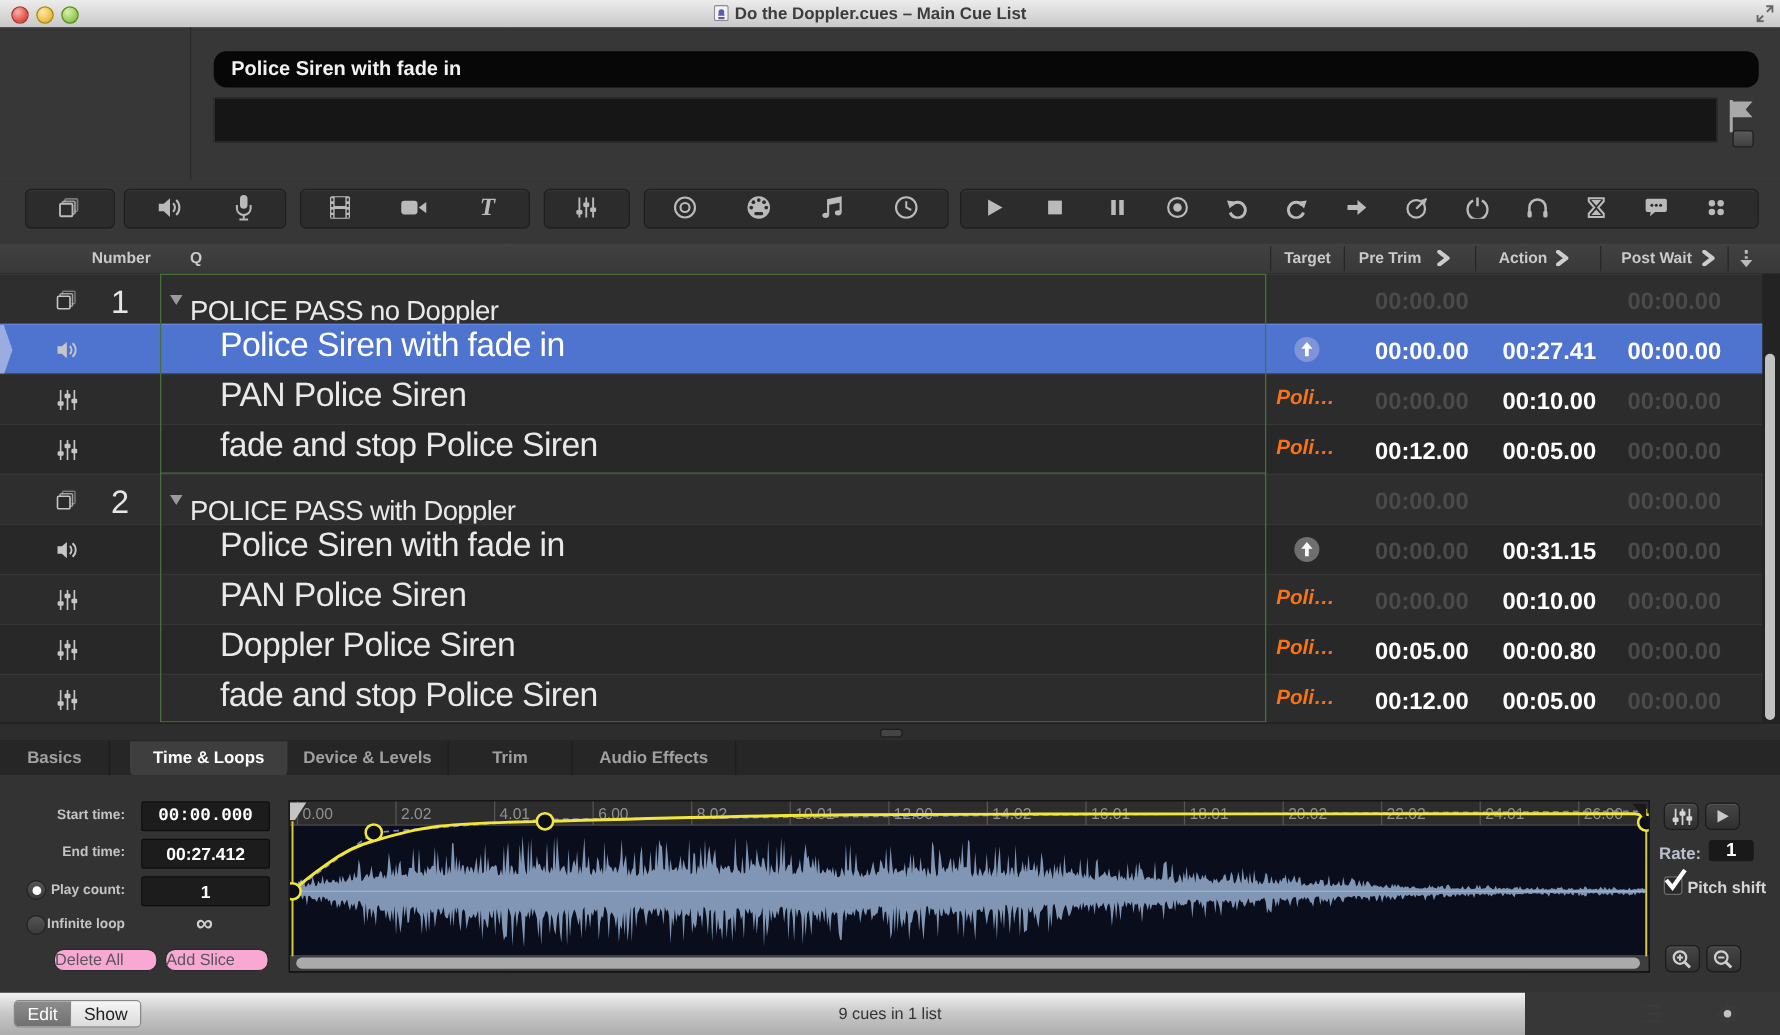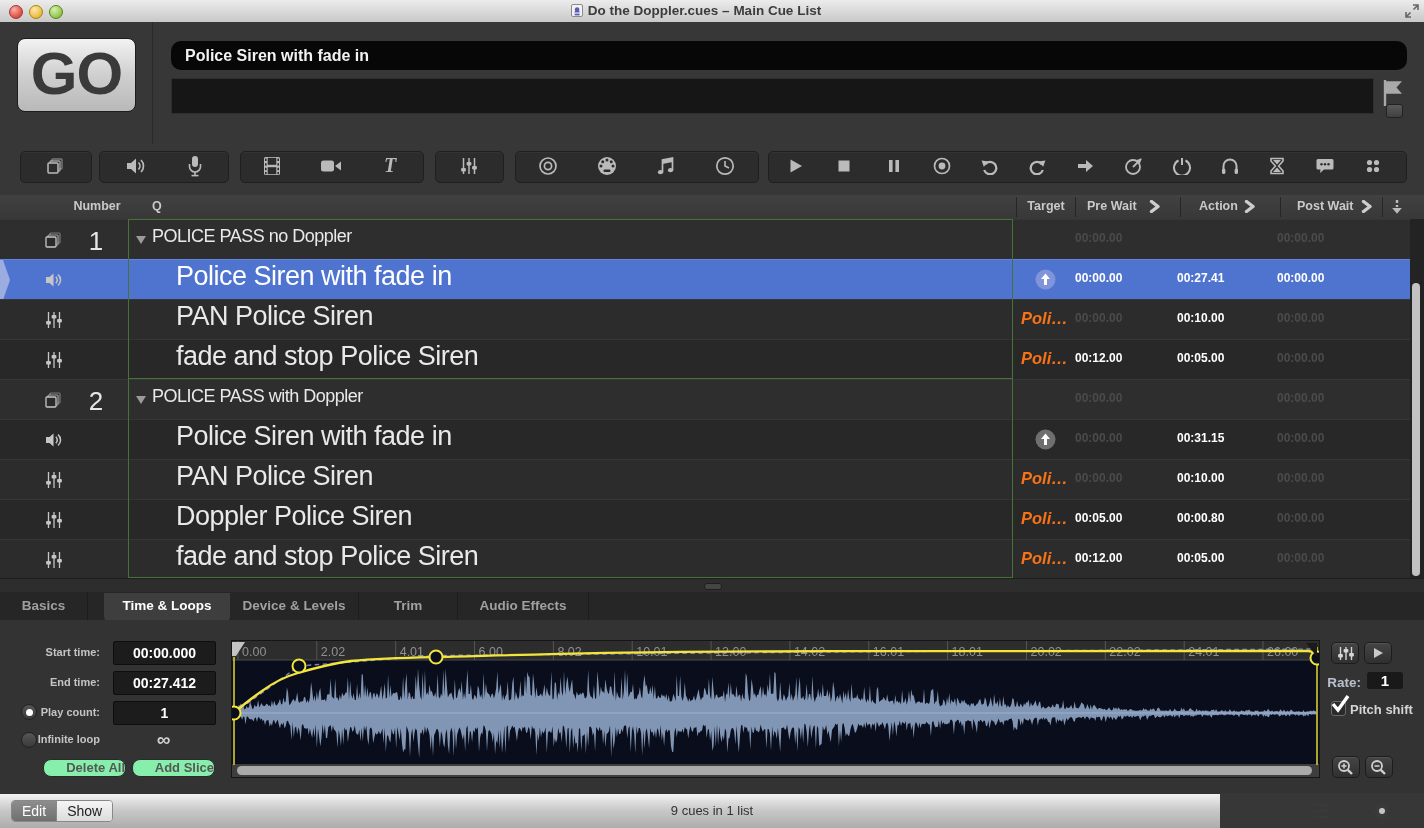--- a/index.html
+++ b/index.html
@@ -17,24 +17,24 @@
 #field2{position:absolute;left:171px;top:56px;width:1201px;height:34px;background:#161616;border:1px solid #2e2e2e;}
 
 #toolbar{left:0;top:145px;width:1424px;height:50px;background:#373737;}
 .tbgrp{position:absolute;top:6px;height:30px;background:#2c2c2c;border:1px solid #1f1f1f;border-radius:5px;box-shadow:inset 0 1px 0 rgba(255,255,255,0.04);}
 .tbico{position:absolute;top:0;width:30px;height:30px;display:flex;align-items:center;justify-content:center;}
 
 #thead{left:0;top:195px;width:1424px;height:24px;background:linear-gradient(#414141,#383838);border-bottom:1px solid #222;color:#c9c9c9;font-size:12.5px;font-weight:bold;}
 #thead span{position:absolute;top:4px;}
 #tbody{left:0;top:219px;width:1424px;height:359px;background:#2a2a2a;}
 .row{position:absolute;left:0;width:1410px;height:40px;border-top:1px solid #363636;}
-.row .title{position:absolute;top:6px;font-size:18px;letter-spacing:-0.5px;color:#e9e9e9;white-space:nowrap;}
+.row .title{position:absolute;top:16px;font-size:22px;letter-spacing:-0.5px;color:#e9e9e9;white-space:nowrap;}
 .row .ctitle{top:1px;font-size:27px;}
 .row .num{position:absolute;left:70px;width:52px;top:6px;font-size:26px;color:#e6e6e6;text-align:center;}
-.tval{position:absolute;width:100px;top:11px;font-size:12px;font-weight:bold;text-align:left;}
+.tval{position:absolute;width:100px;top:11px;font-size:19px;font-weight:bold;text-align:right;}
 .dim{color:#4b4b4b;}
 .lit{color:#fff;}
 .poli{position:absolute;left:1021px;top:9px;font-size:16.5px;font-style:italic;font-weight:bold;color:#f97316;}
 .ticon{position:absolute;left:36px;top:11px;}
 #selrow{background:#4f74d0;border-top:1px solid #6585dc !important;}
 #selrow .title{color:#fff;}
 .grpline{position:absolute;background:#47703d;}
 #vscroll{position:absolute;left:1412px;top:64px;width:8px;height:293px;background:#c2c2c2;border-radius:4px;}
 
 #splitter{left:0;top:578px;width:1424px;height:14px;background:#2d2d2d;border-top:1px solid #1e1e1e;}
@@ -42,21 +42,21 @@
 
 #tabbar{left:0;top:592px;width:1424px;height:28px;background:#262626;}
 .tab{position:absolute;top:1px;height:27px;line-height:26px;text-align:center;font-size:13.5px;font-weight:bold;color:#a0a0a0;border-right:1px solid #1c1c1c;box-sizing:border-box;}
 #tabsel{background:#3e3e3e;color:#fff;border-radius:0 0 7px 7px;height:30px;border-right:none;}
 
 #panel{left:0;top:620px;width:1424px;height:173px;background:#333333;}
 .flabel{position:absolute;font-size:11px;font-weight:bold;color:#c4c4c4;white-space:nowrap;}
 .ffield{position:absolute;left:113px;width:101px;height:22px;background:#1c1c1c;border:1px solid #0e0e0e;border-radius:2px;color:#fff;font-size:14px;font-weight:bold;text-align:center;line-height:22px;}
 .radio{position:absolute;left:21px;width:14px;height:14px;border-radius:50%;background:linear-gradient(#555,#3a3a3a);border:1px solid #222;}
 .radio.on::after{content:"";position:absolute;left:3.5px;top:3.5px;width:7px;height:7px;border-radius:50%;background:#fff;}
-.dbtn{position:absolute;height:16px;border-radius:8px;background:#86efac;border:1px solid #2a2a2a;color:#575757;font-size:13px;font-weight:bold;text-align:right;line-height:15px;}
+.dbtn{position:absolute;height:16px;border-radius:8px;background:#f9a8d4;border:1px solid #2a2a2a;color:#575757;font-size:13px;font-weight:normal;text-align:left;line-height:15px;}
 #wavebox{position:absolute;left:231px;top:20px;width:1089px;height:138px;background:#0a0e1c;border:1px solid #151515;box-sizing:border-box;}
 .rbtn{position:absolute;width:26px;height:20px;border-radius:5px;background:linear-gradient(#454545,#303030);border:1px solid #1c1c1c;box-shadow:inset 0 1px 0 rgba(255,255,255,0.08);display:flex;align-items:center;justify-content:center;}
 #rate-lab{position:absolute;left:1324px;top:55px;width:37px;font-size:13.5px;font-weight:bold;color:#b9c0cc;text-align:right;}
 #rate-field{position:absolute;left:1367px;top:52px;width:36px;height:17px;background:#191919;border-radius:3px;color:#fff;font-size:15px;font-weight:bold;text-align:center;line-height:17px;}
 #cb{position:absolute;left:1331px;top:81px;width:13px;height:13px;background:#2a2a2a;border:1px solid #6a6a6a;border-radius:3px;}
 #pitch-lab{position:absolute;left:1350px;top:82px;font-size:13px;font-weight:bold;color:#d5d5d5;}
 
 #bottombar{left:0;top:793px;width:1220px;height:35px;background:linear-gradient(#f2f2f2,#c9c9c9 45%,#ababab);border-top:1px solid #333;}
 #seg{position:absolute;left:11px;top:6px;height:20px;border:1px solid #888;border-radius:4px;overflow:hidden;display:flex;background:#e8e8e8;}
 #seg div{padding:0 10px;line-height:20px;font-size:14px;}
@@ -76,21 +76,20 @@
         <path d="M3.5 8.5 A2.6 2.6 0 0 1 8.7 8.5 Z" fill="#5c5cae"></path>
         <circle cx="6.1" cy="5.6" r="2.3" fill="#5c5cae"></circle>
         <rect x="3.6" y="9.6" width="5" height="1.8" fill="#5c5cae"></rect>
       </svg>Do the Doppler.cues – Main Cue List</div>
   <svg width="14" height="14" viewBox="0 0 14 14" style="position:absolute;right:5px;top:4px">
       <path d="M8 1 L13 1 L13 6 M13 1 L8.5 5.5 M6 13 L1 13 L1 8 M1 13 L5.5 8.5" stroke="#666" stroke-width="1.6" fill="none"></path>
     </svg>
 </div>
 
 <div class="abs" id="header">
-  <div id="go">GO</div>
   <div id="hdr-div"></div>
   <div id="field1">Police Siren with fade in</div>
   <div id="field2"></div>
   <svg width="22" height="26" viewBox="0 0 22 26" style="position:absolute;left:1383px;top:58px">
       <line x1="2" y1="0" x2="2" y2="26" stroke="#a9a9a9" stroke-width="2.4"></line>
       <path d="M2 1.2 L19 1.2 L13.5 7.5 L19 13.8 L2 13.8 Z" fill="#a9a9a9"></path>
     </svg>
   <div style="position:absolute;left:1386px;top:82px;width:15px;height:12px;border-radius:3px;background:linear-gradient(#5a5a5a,#404040);border:1px solid #222;"></div>
 </div>
 
@@ -276,21 +275,21 @@
           <circle cx="11.5" cy="11.5" r="2.6"></circle>
         </g>
       </svg>
     </div>
 </div>
 
 <div class="abs" id="thead">
   <span style="left:71px;width:52px;text-align:center;">Number</span>
   <span style="left:152px;">Q</span>
   <span style="left:1021px;width:50px;text-align:center;">Target</span>
-  <span style="left:1087px;">Pre Wait</span>
+  <span style="left:1087px;">Pre Trim</span>
     <span style="left:1148px;top:5px"><svg width="14" height="13" viewBox="0 0 14 13">
         <path d="M3.5 1.5 L10 6.5 L3.5 11.5" stroke="#cdcdcd" stroke-width="3.4" fill="none" stroke-linecap="round" stroke-linejoin="round"></path>
       </svg></span>
   <span style="left:1199px;">Action</span>
     <span style="left:1243px;top:5px"><svg width="14" height="13" viewBox="0 0 14 13">
         <path d="M3.5 1.5 L10 6.5 L3.5 11.5" stroke="#cdcdcd" stroke-width="3.4" fill="none" stroke-linecap="round" stroke-linejoin="round"></path>
       </svg></span>
   <span style="left:1297px;">Post Wait</span>
     <span style="left:1360px;top:5px"><svg width="14" height="13" viewBox="0 0 14 13">
         <path d="M3.5 1.5 L10 6.5 L3.5 11.5" stroke="#cdcdcd" stroke-width="3.4" fill="none" stroke-linecap="round" stroke-linejoin="round"></path>
@@ -459,21 +458,21 @@
 <div class="abs" id="tabbar">
   <div class="tab" style="left:0;width:88px;">Basics</div>
   <div class="tab" id="tabsel" style="left:104px;width:126px;">Time &amp; Loops</div>
   <div class="tab" style="left:230px;width:129px;">Device &amp; Levels</div>
   <div class="tab" style="left:359px;width:99px;">Trim</div>
   <div class="tab" style="left:458px;width:131px;">Audio Effects</div>
 </div>
 
 <div class="abs" id="panel">
   <div class="flabel" style="right:1324px;top:26px;">Start time:</div>
-  <div class="ffield" style="top:21px;">00:00.000</div>
+  <div class="ffield" style="top:21px;font-family:Liberation Mono, monospace;">00:00.000</div>
   <div class="flabel" style="right:1324px;top:56px;">End time:</div>
   <div class="ffield" style="top:51px;">00:27.412</div>
   <div class="radio on" style="top:84px;"></div>
   <div class="flabel" style="right:1324px;top:86px;">Play count:</div>
   <div class="ffield" style="top:81px;">1</div>
   <div class="radio" style="top:112px;"></div>
   <div class="flabel" style="right:1324px;top:113px;">Infinite loop</div>
   <div style="position:absolute;left:113px;top:109px;width:101px;text-align:center;font-size:19px;font-weight:bold;color:#cfcfcf;">∞</div>
   <div class="dbtn" style="left:43px;top:139px;width:81px;">Delete All</div>
   <div class="dbtn" style="left:132px;top:139px;width:81px;">Add Slice</div>

